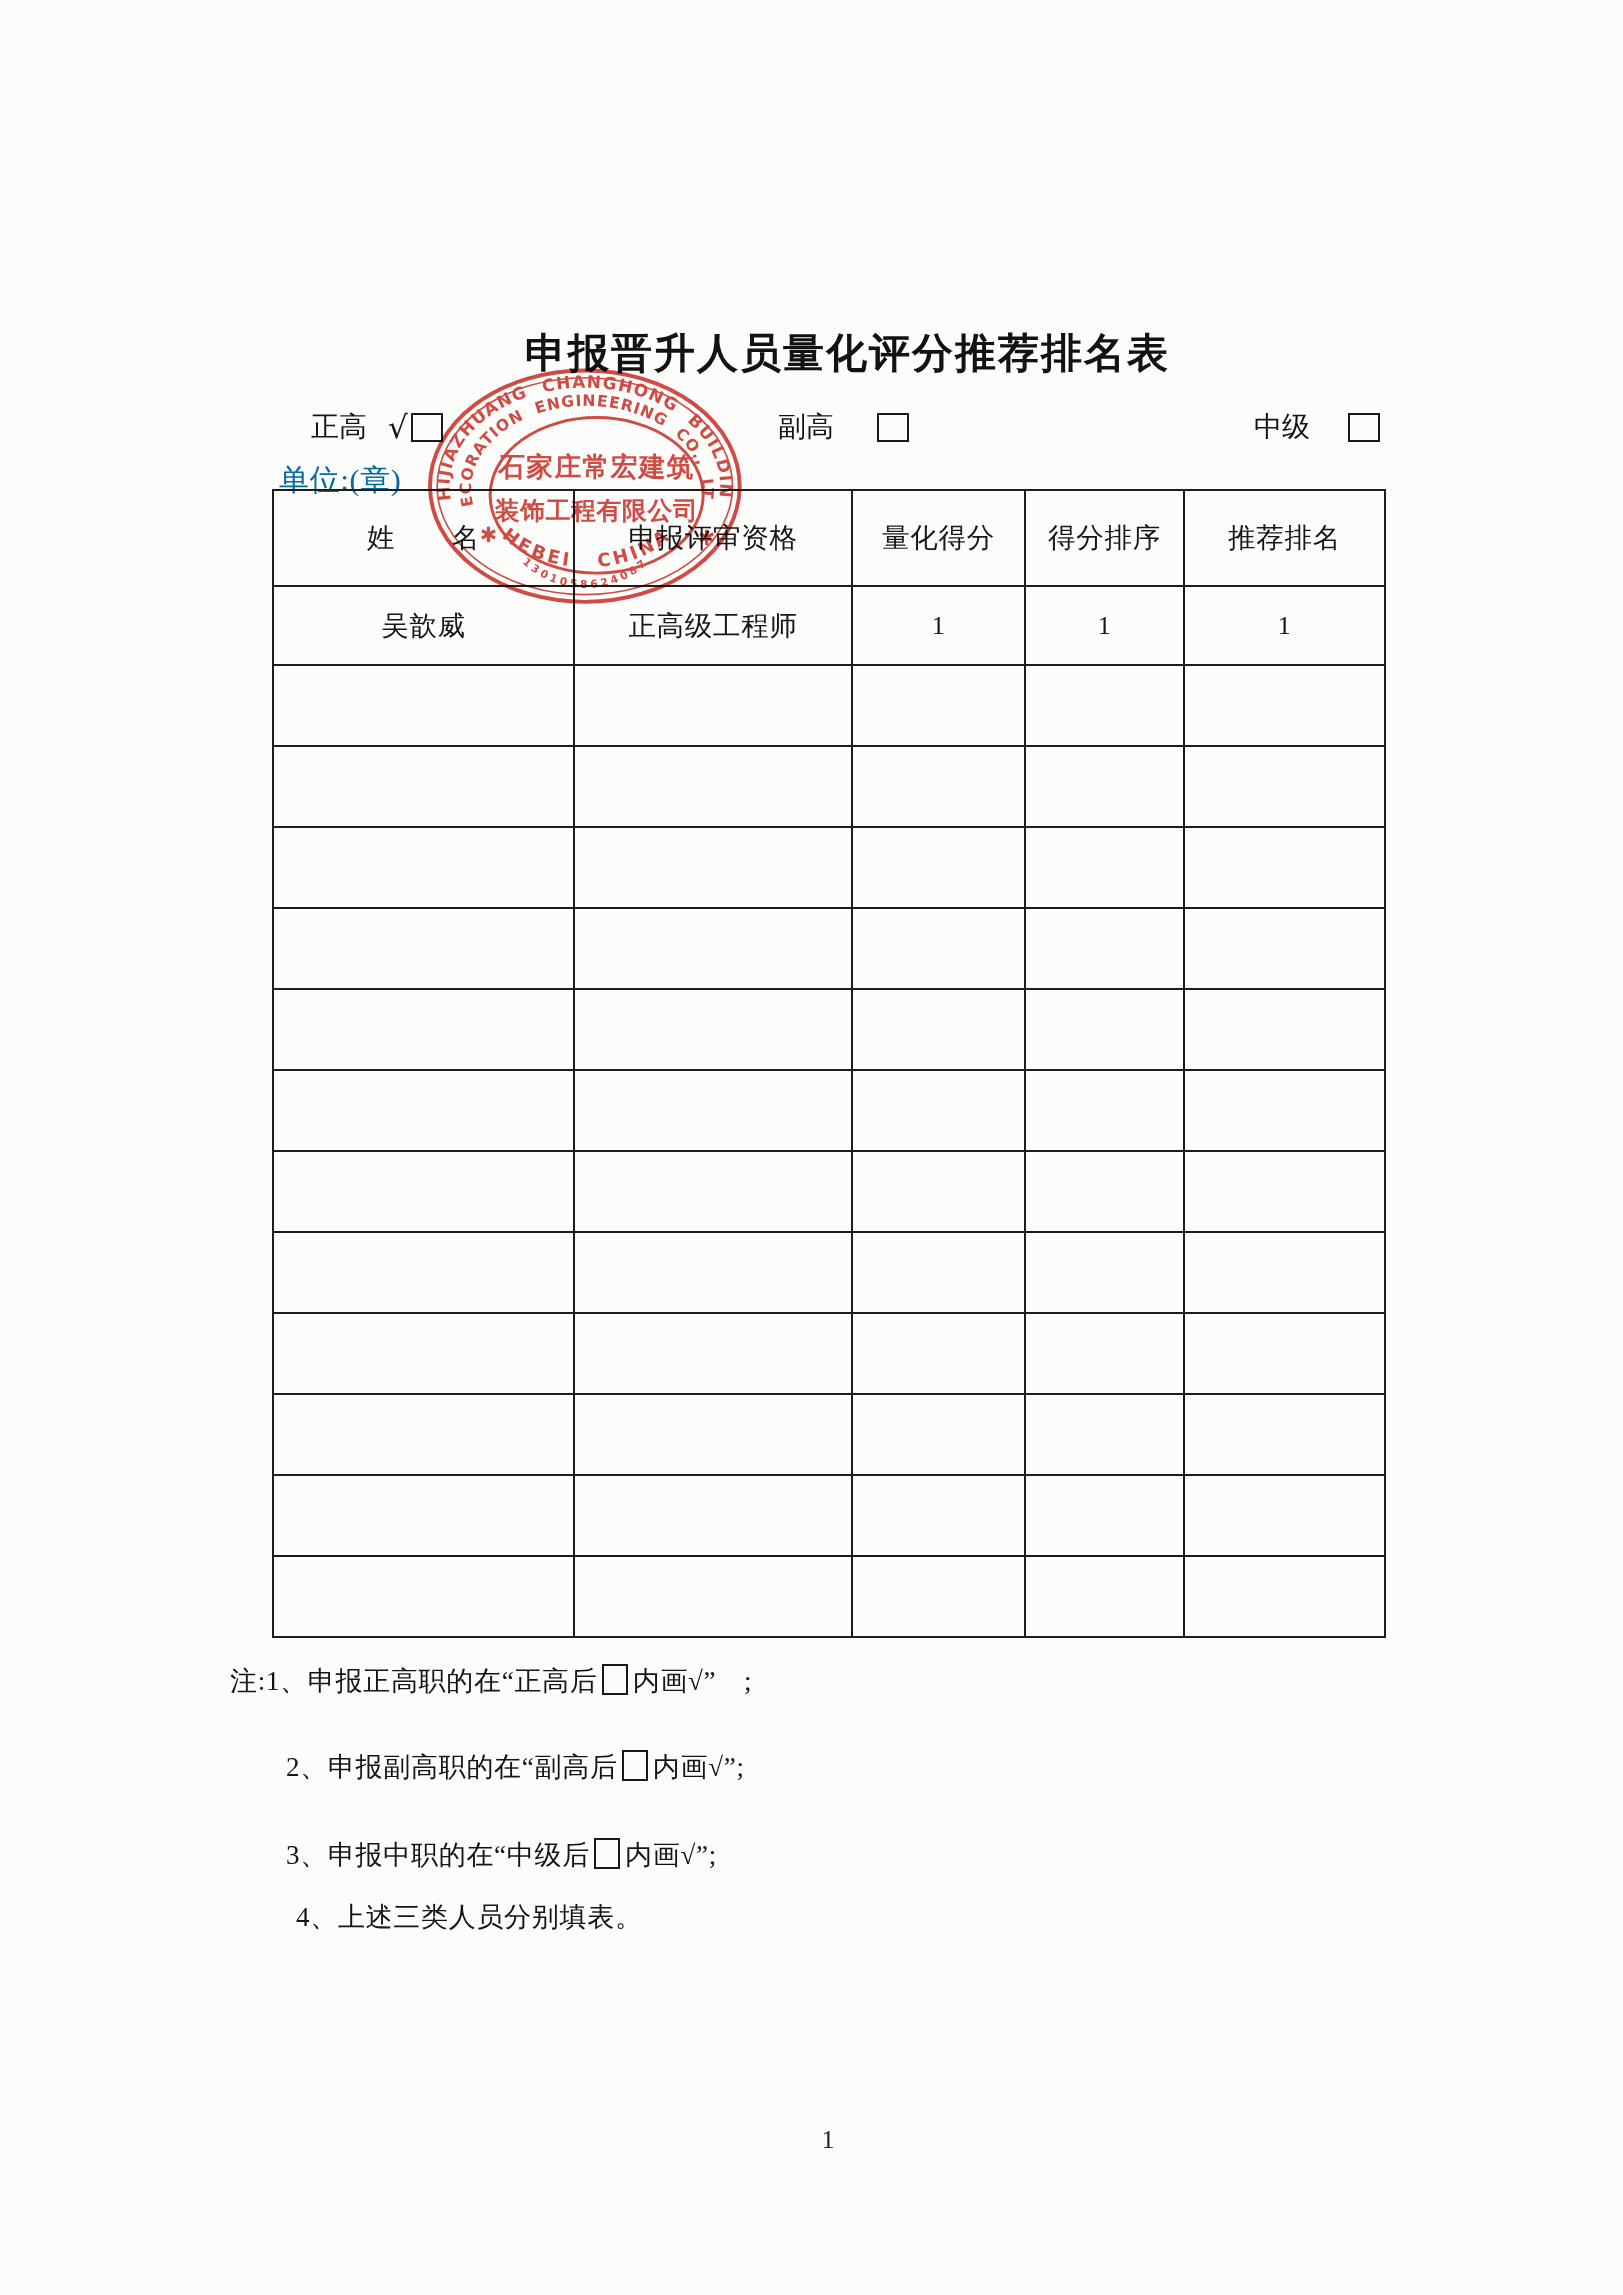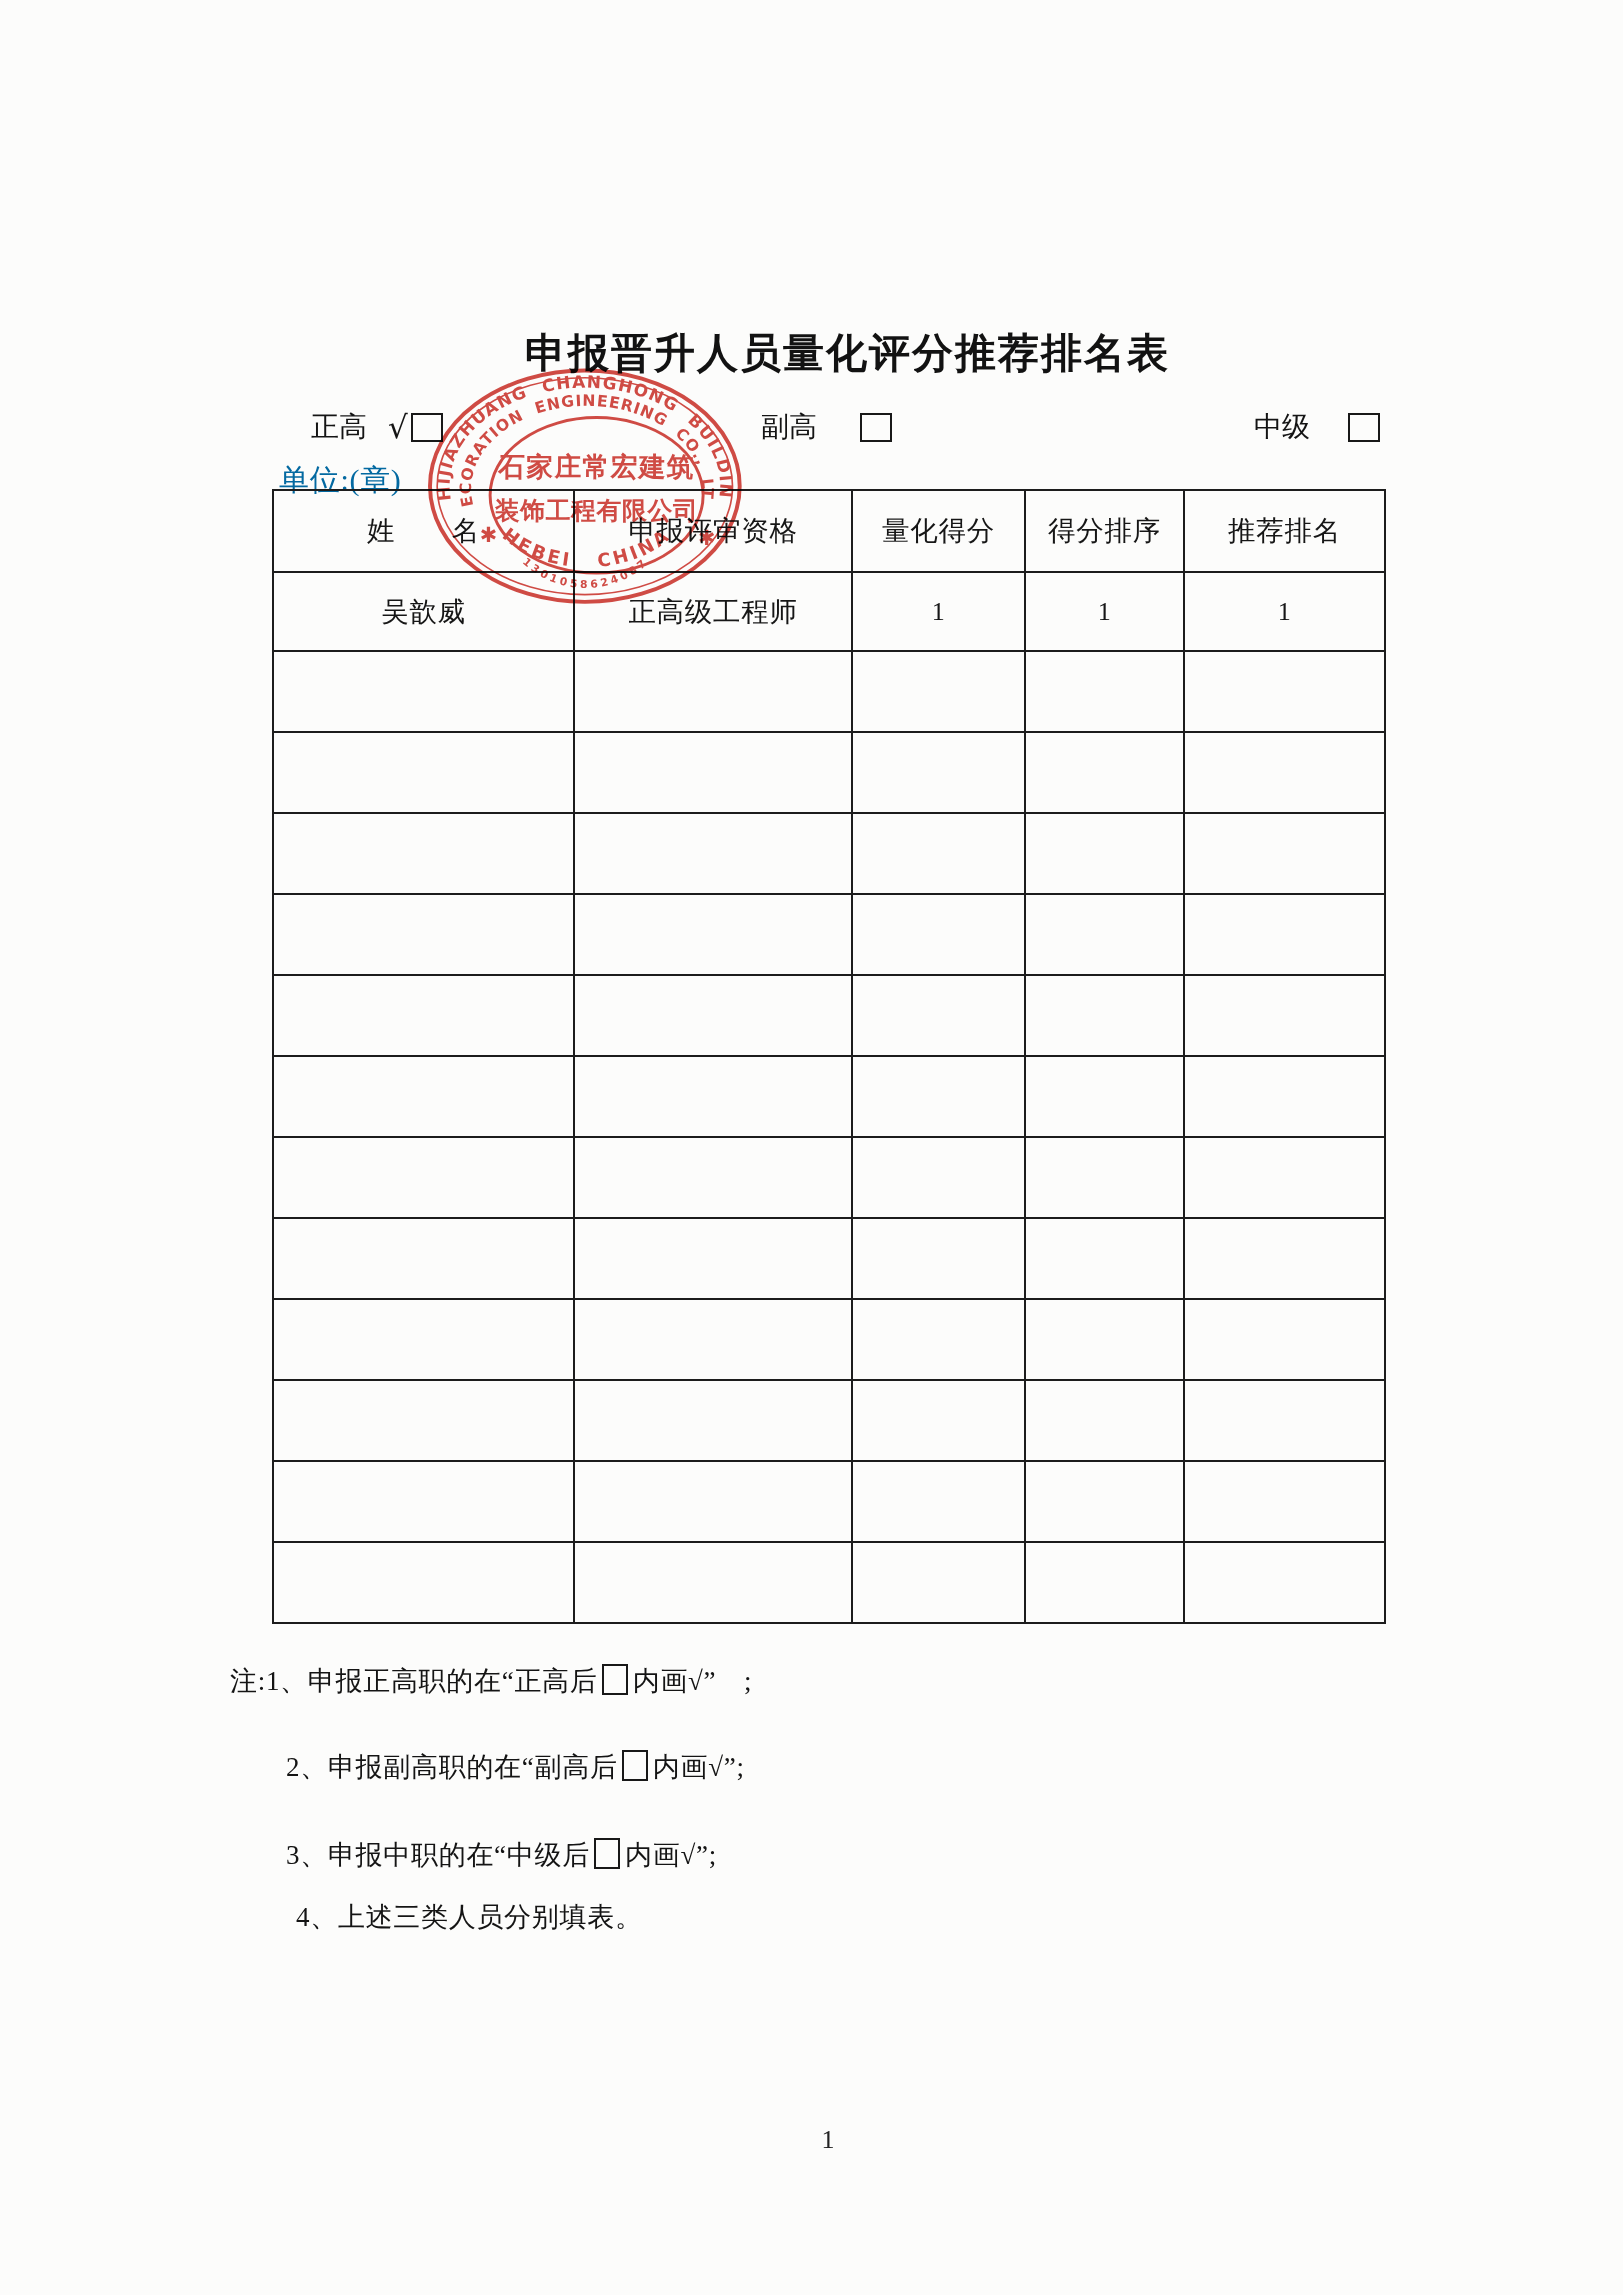--- a/index.html
+++ b/index.html
@@ -19,21 +19,21 @@
     font-family:"Liberation Sans","DejaVu Sans",sans-serif;
     font-weight:700;font-size:41px;letter-spacing:2px;color:#121212;
   }
   
   .level-group{
     position:absolute;top:410px;height:34px;
     display:flex;align-items:center;
     font-size:28px;color:#141414;
   }
   .level-zhenggao{left:311px;}
-  .level-fugao{left:761px;justify-content:center;}
+  .level-fugao{left:778px;justify-content:center;}
   .level-zhongji{left:1254px;}
   .check-glyph{font-size:31px;margin-left:21px;margin-right:3.3px;font-family:"DejaVu Sans",sans-serif;}
   .cbox{
     display:inline-block;width:27.5px;height:25px;
     border:2px solid #181818;background:transparent;
   }
   .level-fugao .cbox{margin-left:43px;}
   .level-zhongji .cbox{margin-left:38px;}
   
   .unit-label{
@@ -48,21 +48,21 @@
     background:transparent;
   }
   .rank-table th,.rank-table td{
     border:2px solid #1c1c1c;
     text-align:center;vertical-align:middle;
     font-size:27.5px;font-weight:400;color:#161616;
     padding:0;letter-spacing:0.7px;
     overflow:hidden;
   }
   .rank-table tr{height:81px;}
-  .rank-table tr.header-row{height:82px;}
+  .rank-table tr.header-row{height:96px;}
   .rank-table tr.data-row{height:79px;}
   .rank-table td.num-cell{font-size:26px;}
   
   .stamp{
     position:absolute;left:422px;top:364px;
     width:327px;height:247px;
     mix-blend-mode:multiply;opacity:.93;
     z-index:5;pointer-events:none;
   }
   .stamp text{fill:#cf3e37;}

